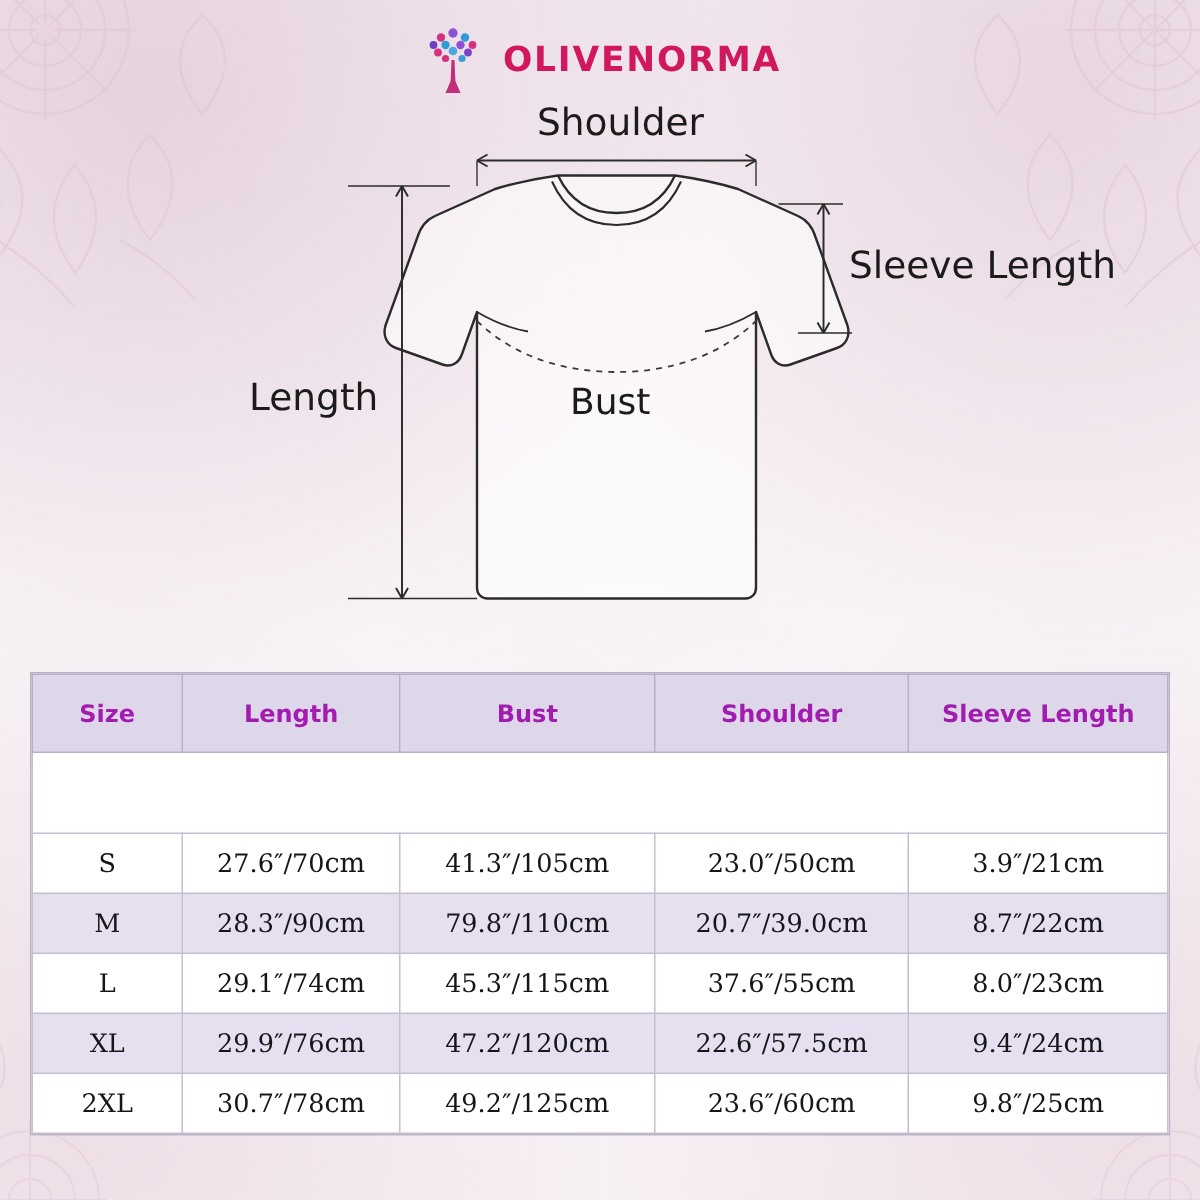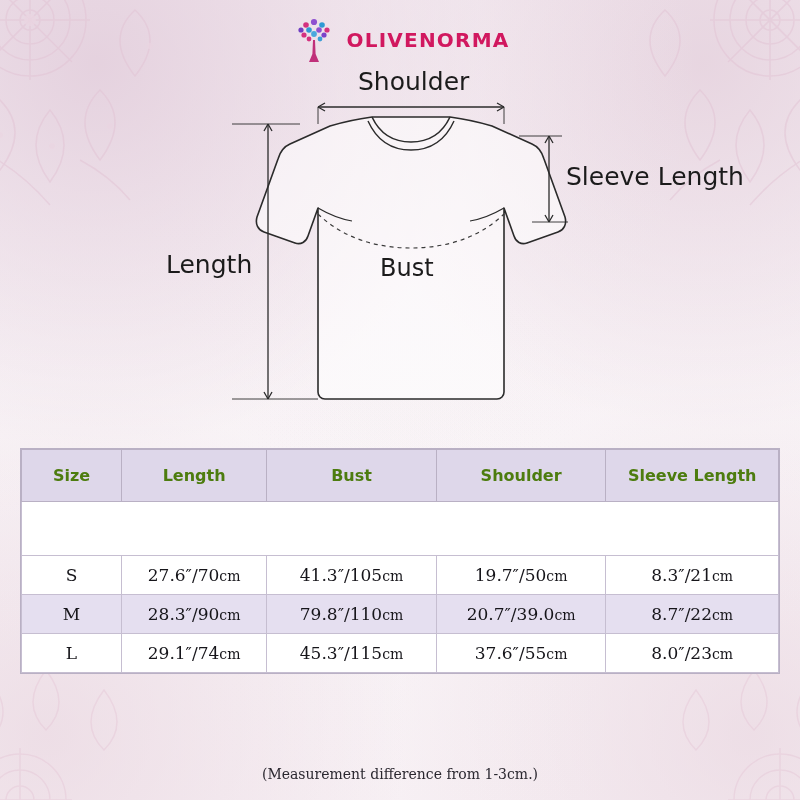--- a/index.html
+++ b/index.html
@@ -45,21 +45,21 @@
     left: 0;
     width: 800px;
     display: flex;
     align-items: center;
     justify-content: center;
     gap: 10px;
   }
   .logo-mark { width: 46px; height: 52px; }
   .logo-text {
     font-family: "DejaVu Sans", sans-serif;
-    font-size: 20px;
+    font-size: 23px;
     letter-spacing: 1.2px;
     font-weight: 700;
     color: #d1185f;
   }
 
   
   .diagram {
     position: absolute;
     top: 62px;
     left: 0;
@@ -102,41 +102,41 @@
     padding: 12px 0 13px 0;
     font-size: 24px;
     letter-spacing: 1.6px;
   }
   .title-row .small {
     font-size: 17px;
     letter-spacing: 1.2px;
   }
   thead.head-row th {
     background: #ded7ea;
-    color: #4d7c0f;
+    color: #a21caf;
     font-size: 16px;
     font-weight: 700;
     padding: 16px 0;
     border: 1px solid #b9b0c4;
   }
   tbody td {
     text-align: center;
     font-size: 17px;
     color: #16151a;
     padding: 9px 0;
     border: 1px solid #c6bed1;
     font-family: "DejaVu Serif", serif;
   }
   tbody tr:nth-child(even) td {
     background: #e5dff0;
   }
   tbody tr:nth-child(odd) td {
     background: #ffffff;
   }
-  td .cm { font-size: 14px; text-align: right; }
+  td .cm { font-size: 18px; text-align: right; }
 
   .footnote {
     position: absolute;
     left: 0;
     top: 766px;
     width: 800px;
     text-align: center;
     font-size: 14px;
     color: #2b2830;
     font-family: "DejaVu Serif", serif;
@@ -322,36 +322,49 @@
           <th>Bust</th>
           <th>Shoulder</th>
           <th>Sleeve Length</th>
         </tr>
       </thead>
       <tbody>
         <tr>
           <td>S</td>
           <td><span>27.6″/70</span><span class="cm">cm</span></td>
           <td><span>41.3″/105</span><span class="cm">cm</span></td>
-          <td><span>19.7″/50</span><span class="cm">cm</span></td>
-          <td><span>8.3″/21</span><span class="cm">cm</span></td>
+          <td><span>23.0″/50</span><span class="cm">cm</span></td>
+          <td><span>3.9″/21</span><span class="cm">cm</span></td>
         </tr>
         <tr>
           <td>M</td>
           <td><span>28.3″/90</span><span class="cm">cm</span></td>
           <td><span>79.8″/110</span><span class="cm">cm</span></td>
           <td><span>20.7″/39.0</span><span class="cm">cm</span></td>
           <td><span>8.7″/22</span><span class="cm">cm</span></td>
         </tr>
         <tr>
           <td>L</td>
           <td><span>29.1″/74</span><span class="cm">cm</span></td>
           <td><span>45.3″/115</span><span class="cm">cm</span></td>
           <td><span>37.6″/55</span><span class="cm">cm</span></td>
           <td><span>8.0″/23</span><span class="cm">cm</span></td>
         </tr>
+        <tr>
+          <td>XL</td>
+          <td><span>29.9″/76</span><span class="cm">cm</span></td>
+          <td><span>47.2″/120</span><span class="cm">cm</span></td>
+          <td><span>22.6″/57.5</span><span class="cm">cm</span></td>
+          <td><span>9.4″/24</span><span class="cm">cm</span></td>
+        </tr>
+        <tr>
+          <td>2XL</td>
+          <td><span>30.7″/78</span><span class="cm">cm</span></td>
+          <td><span>49.2″/125</span><span class="cm">cm</span></td>
+          <td><span>23.6″/60</span><span class="cm">cm</span></td>
+          <td><span>9.8″/25</span><span class="cm">cm</span></td>
+        </tr>
       </tbody>
     </table>
   </div>
 
-  <div class="footnote">(Measurement difference from 1-3cm.)</div>
 
 </div>
 
 </body></html>

